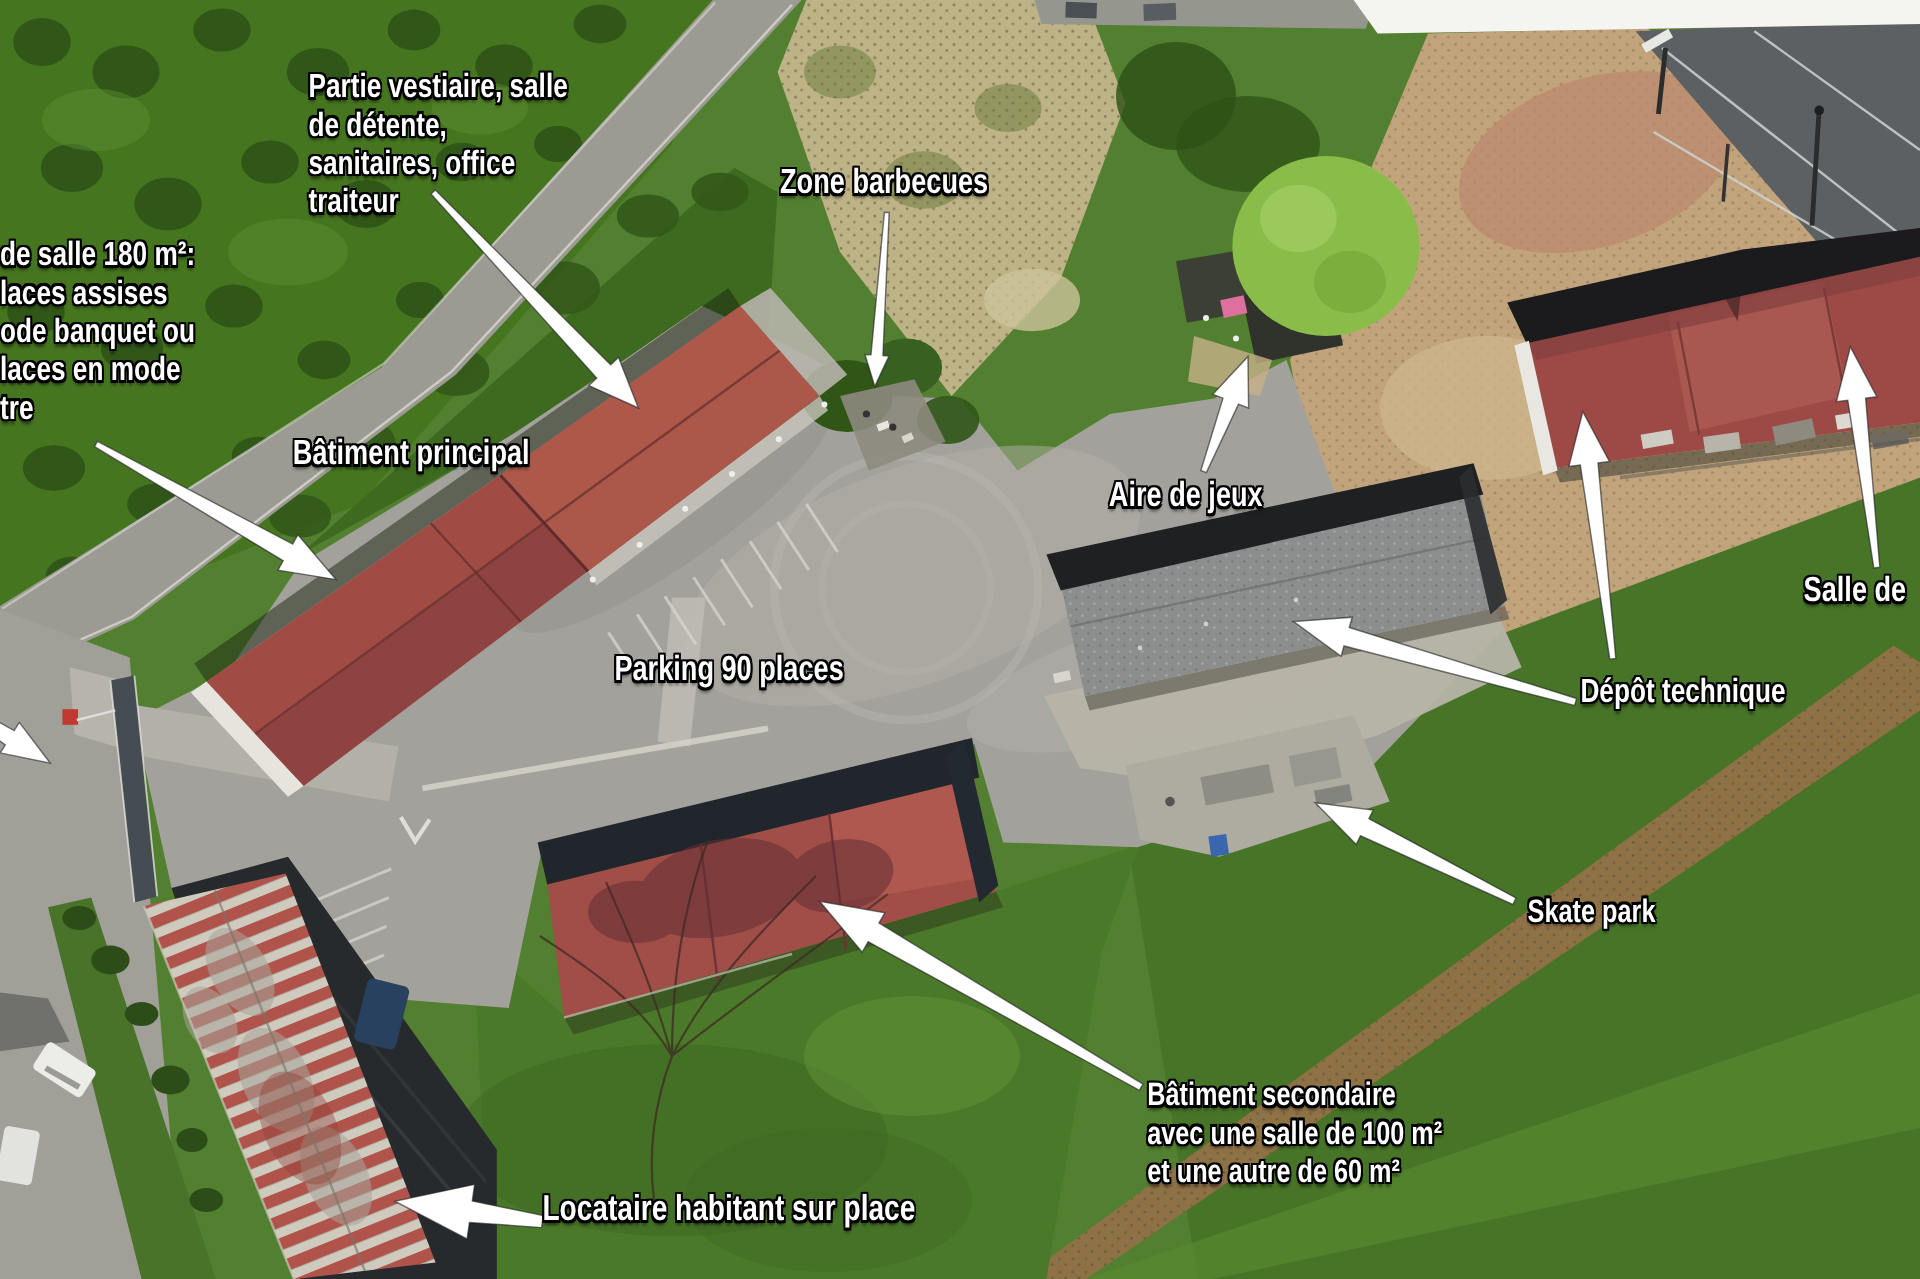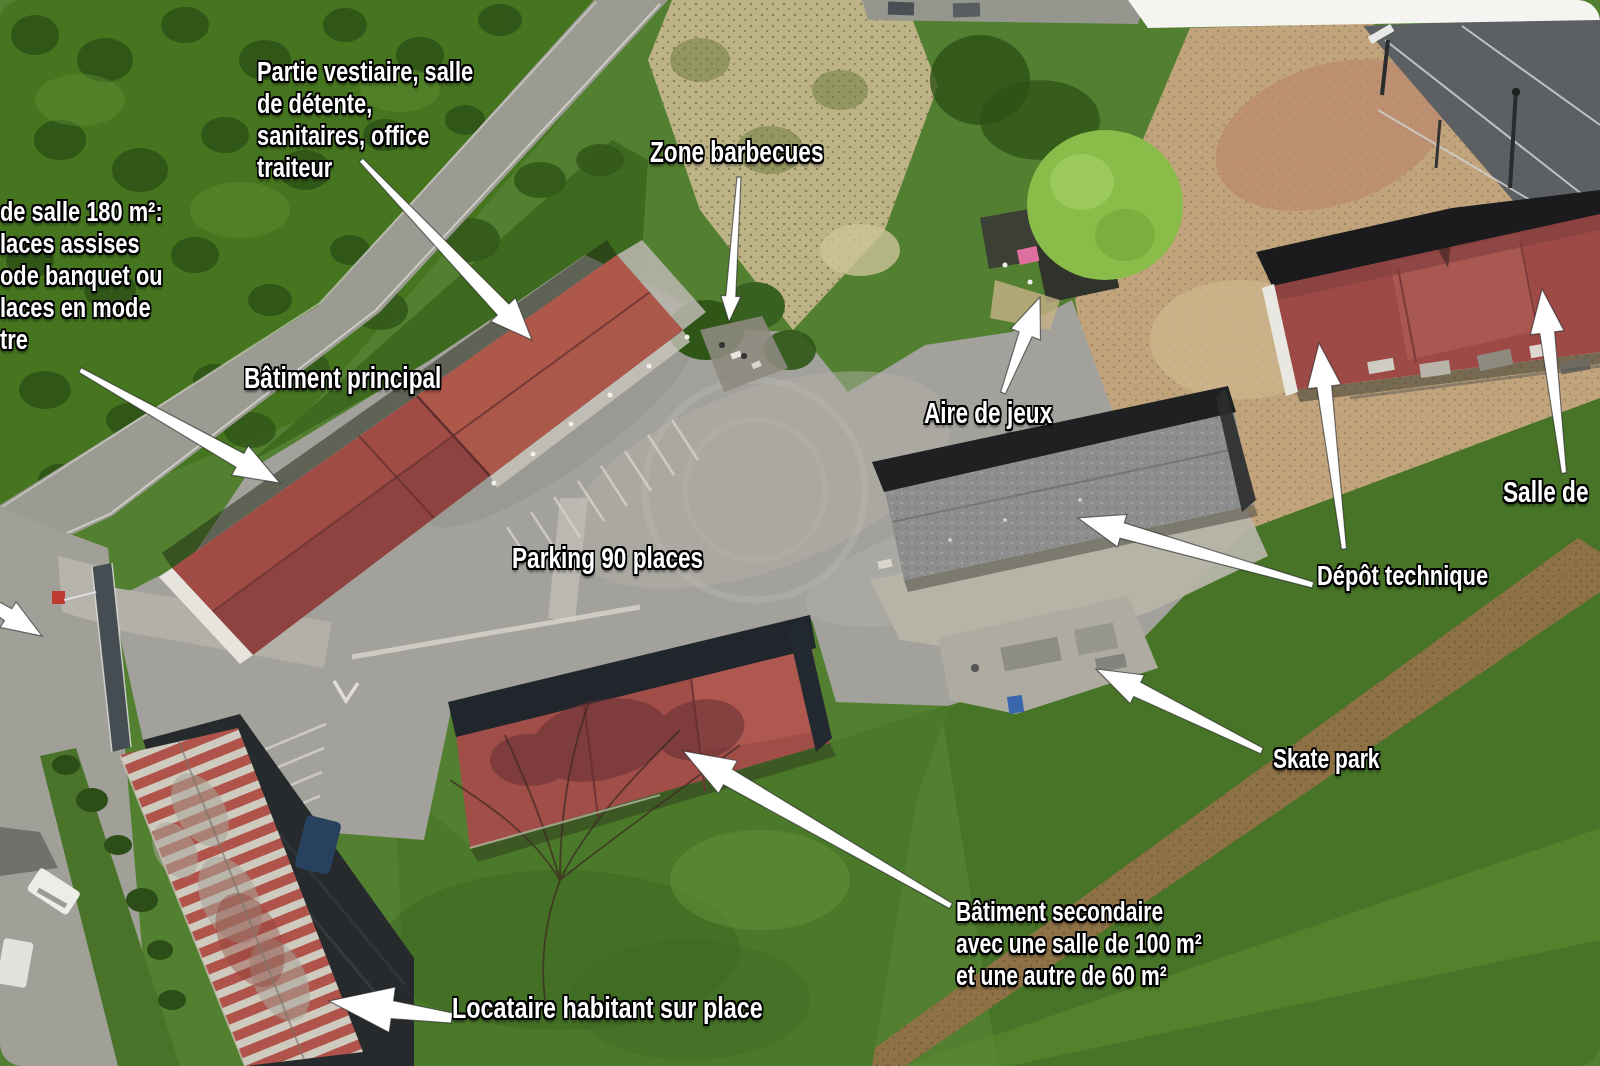--- a/index.html
+++ b/index.html
@@ -1,16 +1,16 @@
 <!DOCTYPE html>
 <html><head>
 <meta charset="utf-8">
 <style>
   html,body{margin:0;padding:0;background:#528030;}
-  .stage{position:relative;width:1600px;height:1066px;overflow:hidden;font-family:"Liberation Sans",sans-serif;border-radius:22px;}
+  .stage{position:relative;width:1600px;height:1066px;overflow:hidden;font-family:"Liberation Sans",sans-serif;}
   .scene,.arrows{position:absolute;left:0;top:0;width:1600px;height:1066px;}
   .label{
     position:absolute;color:#fff;font-weight:bold;font-size:28px;line-height:32px;
     white-space:nowrap;transform:scaleX(0.78);transform-origin:0 0;
     text-shadow:-2px -2px 0 #000,0 -2px 0 #000,2px -2px 0 #000,-2px 0 0 #000,2px 0 0 #000,
     -2px 2px 0 #000,0 2px 0 #000,2px 2px 0 #000,0 4px 3px rgba(0,0,0,.55);
   }
   .fs29{font-size:29px;} .fs30{font-size:30px;} .fs27{font-size:27px;}
 </style>
 </head>

